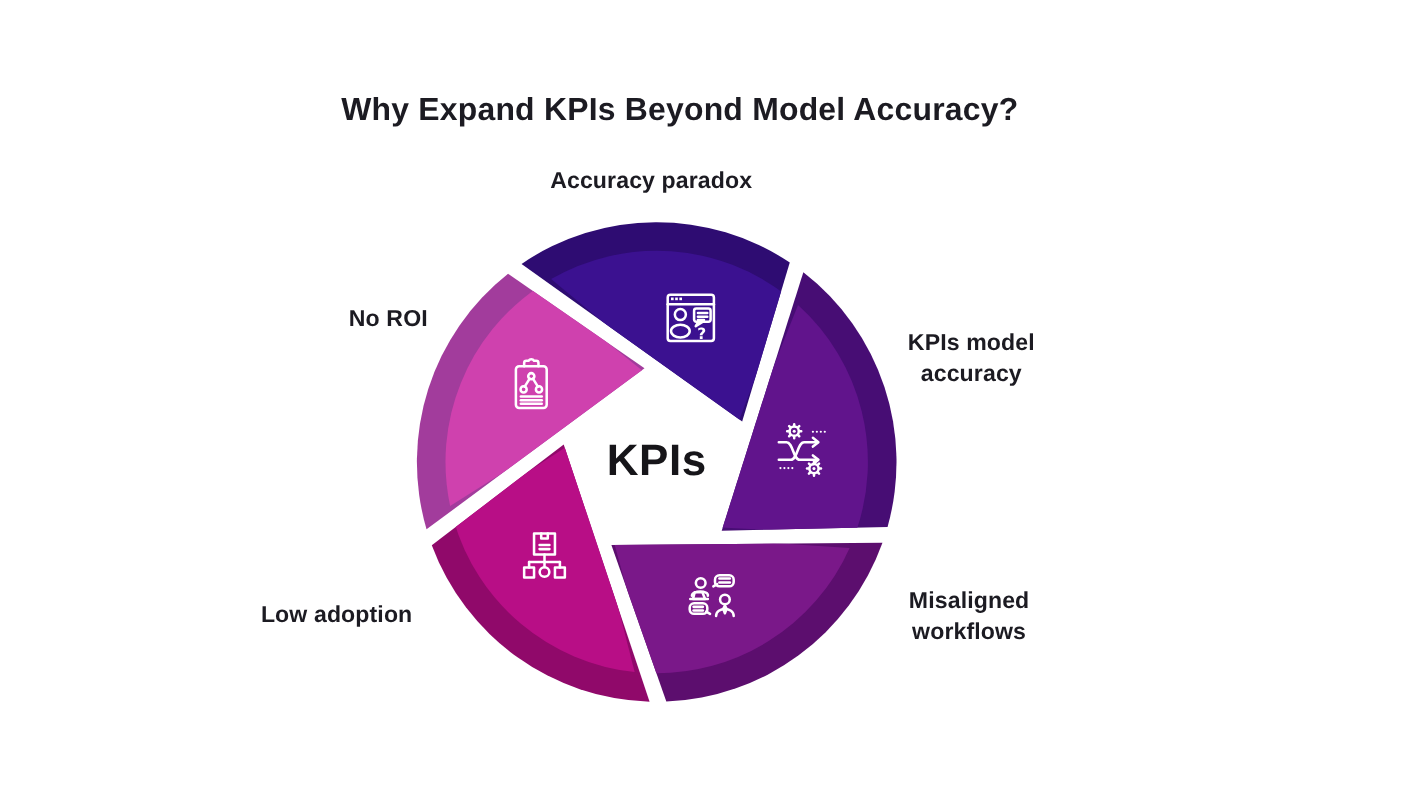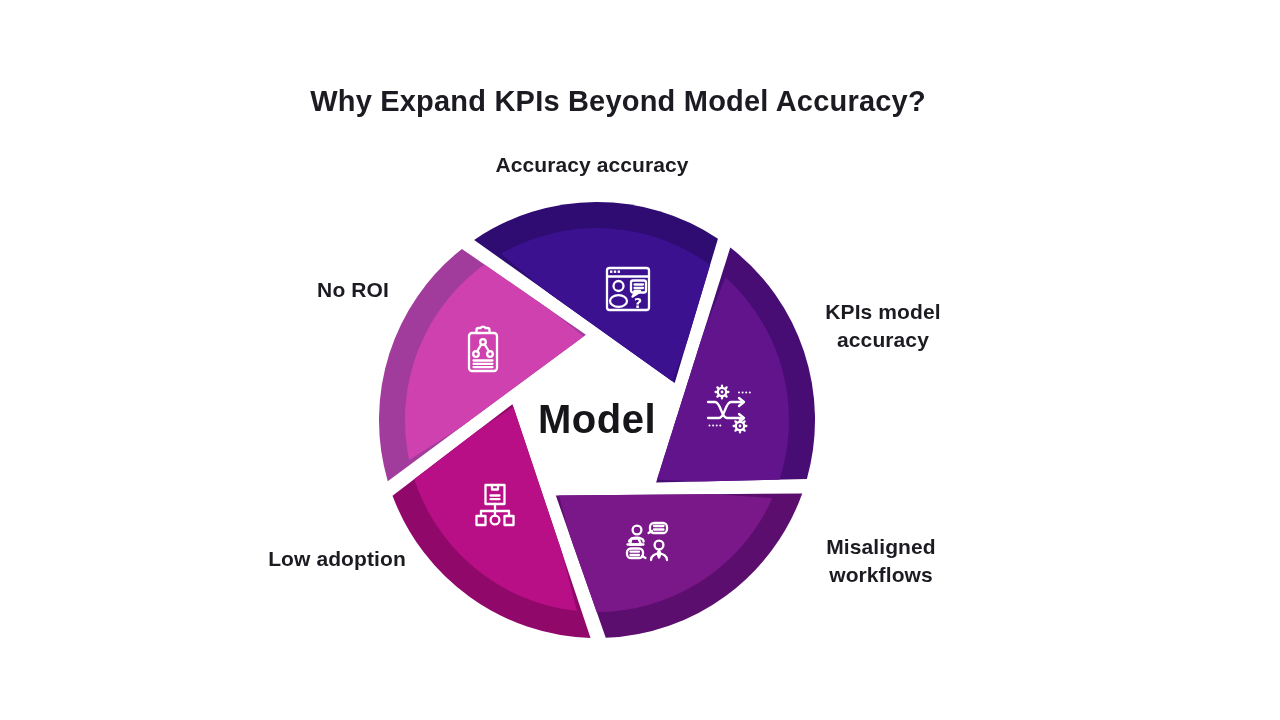--- a/index.html
+++ b/index.html
@@ -15,45 +15,45 @@
     white-space:nowrap;letter-spacing:.2px;text-align:right;
   }
   .seg-label{
     font-size:21px;font-weight:800;color:#1c1b22;
     text-align:center;white-space:pre-line;line-height:1.33;
     letter-spacing:.1px;
   }
   #lbl-0{left:592px;top:165px;}
   #lbl-1{left:883px;top:326px;}
   #lbl-2{left:881px;top:561px;}
-  #lbl-3{left:306px;top:559px;margin-left:31px;}
+  #lbl-3{left:306px;top:559px;}
   #lbl-4{left:353px;top:290px;}
   #kpis{
     left:597px;top:419px;
     font-size:40px;font-weight:800;color:#161519;letter-spacing:.5px;
   }
   #wheel-svg{position:absolute;left:357px;top:180px;}
   .icon{stroke:#ffffff;fill:none;stroke-width:2.3;stroke-linecap:round;stroke-linejoin:round;}
   .icon-fill{fill:#ffffff;stroke:none;}
   .icon-txt{fill:#ffffff;stroke:none;font-family:"DejaVu Sans",sans-serif;font-weight:bold;}
 </style>
 </head>
 <body>
 
 <div id="title" class="abs">Why Expand KPIs Beyond Model Accuracy?</div>
 
-<div id="lbl-0" class="abs seg-label">Accuracy accuracy</div>
+<div id="lbl-0" class="abs seg-label">Accuracy paradox</div>
 <div id="lbl-1" class="abs seg-label">KPIs model
 accuracy</div>
 <div id="lbl-2" class="abs seg-label">Misaligned
 workflows</div>
 <div id="lbl-3" class="abs seg-label">Low adoption</div>
 <div id="lbl-4" class="abs seg-label">No ROI</div>
 
-<div id="kpis" class="abs">Model</div>
+<div id="kpis" class="abs">KPIs</div>
 
 <svg id="wheel-svg" width="480" height="480" viewBox="-240 -240 480 480">
   <defs>
     <clipPath id="bladeClip" clipPathUnits="userSpaceOnUse">
       <path id="bladeClipPath" d="M -122.85 -180.09 A 218 218 0 0 1 120.96 -181.37 L 77.69 -36.89 Z"></path>
     </clipPath>
 
     <g id="ic-browser-user-question" class="icon">
       <rect x="-21" y="-22" width="42" height="42" rx="2.5"></rect>
       <line x1="-21" y1="-13.5" x2="21" y2="-13.5"></line>

